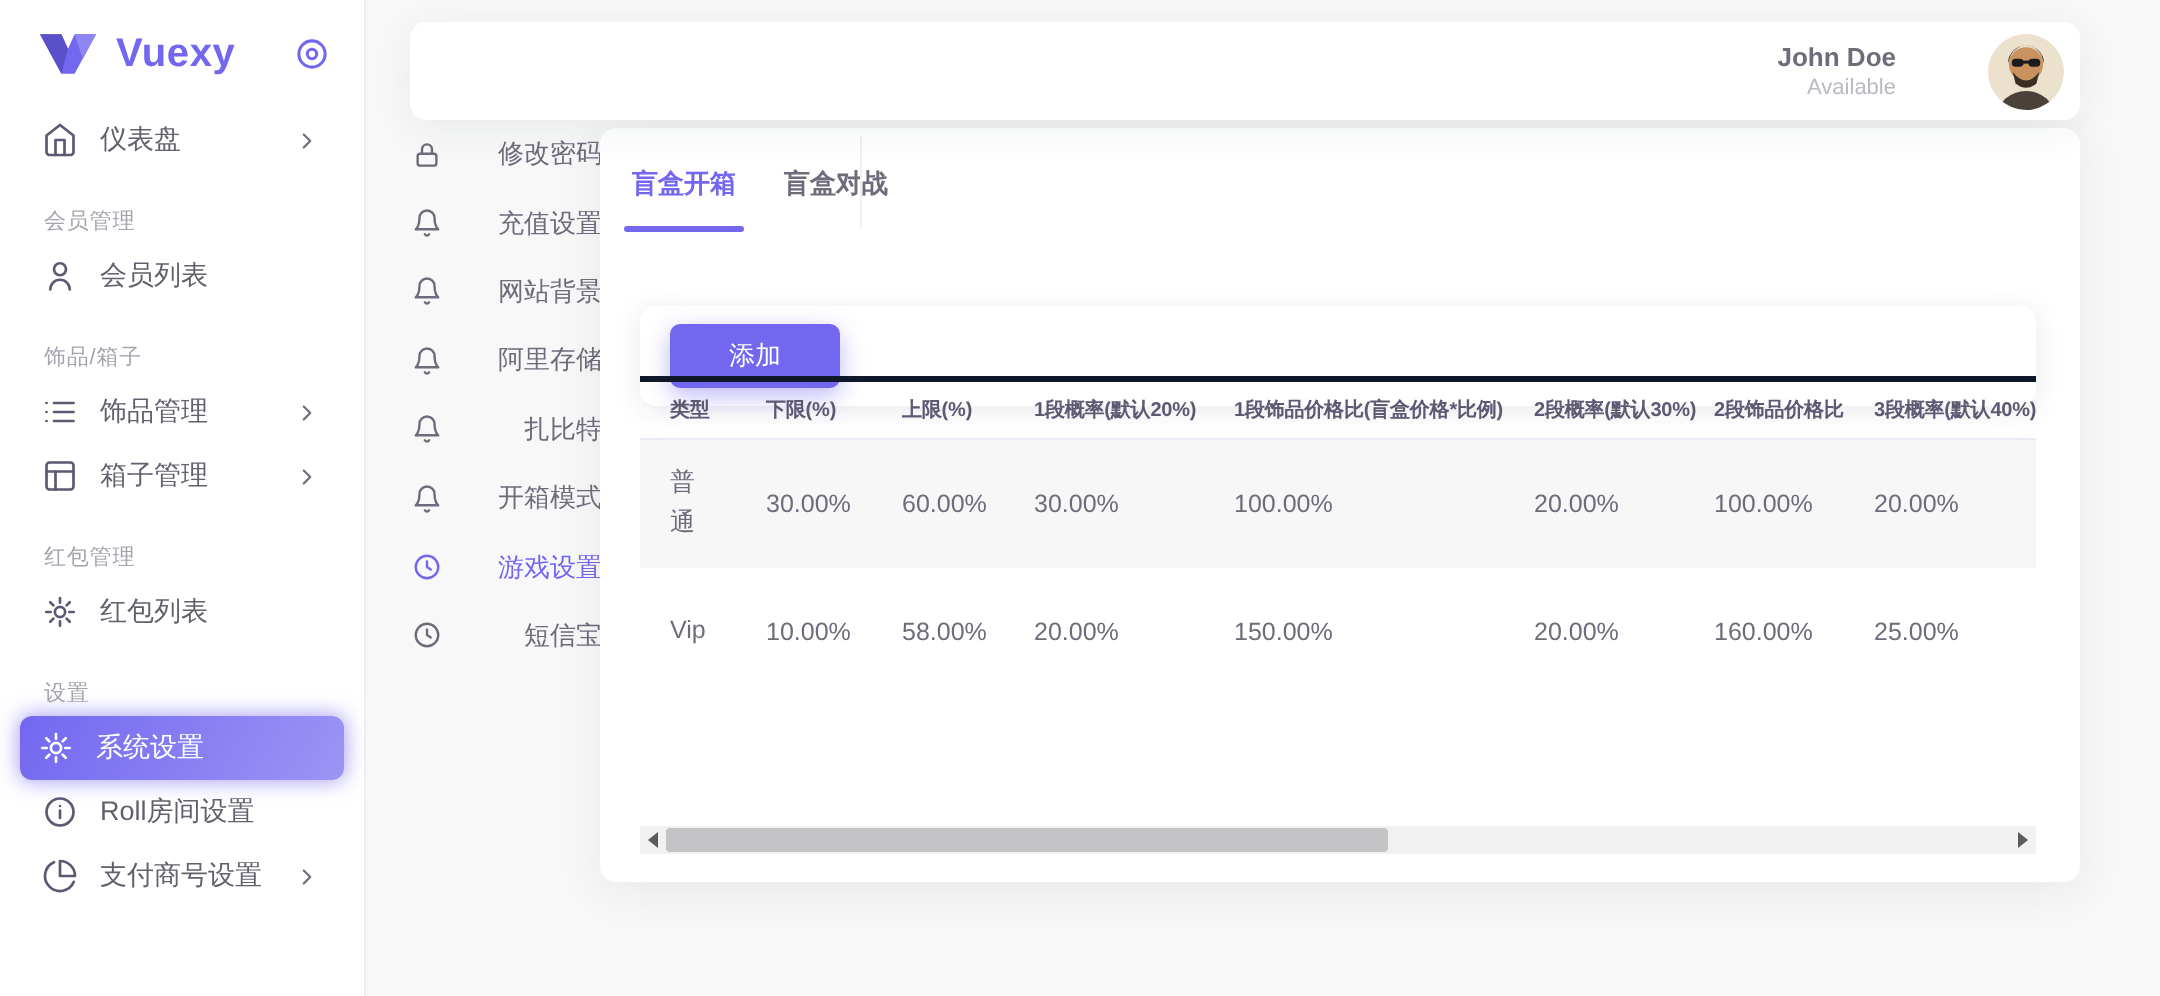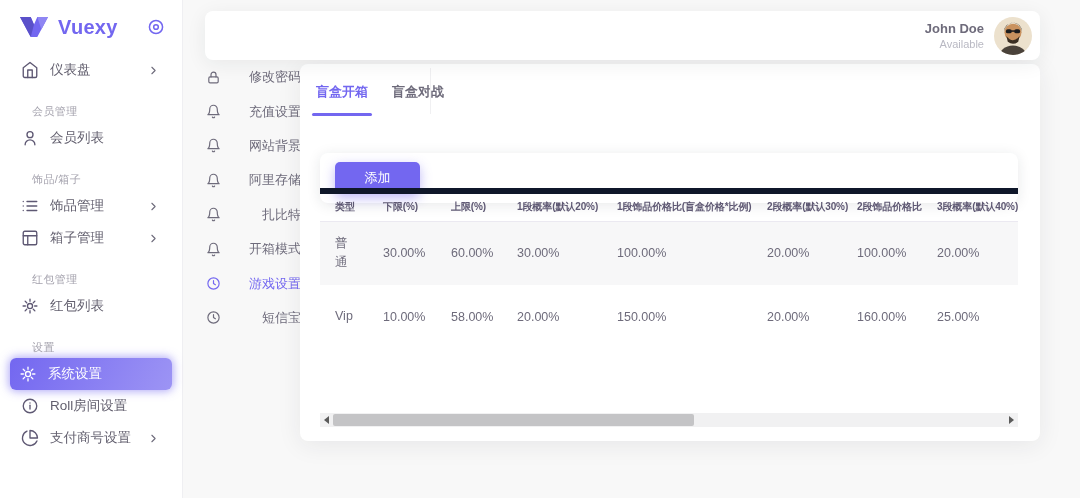--- a/index.html
+++ b/index.html
@@ -16,27 +16,27 @@
   .collapse-btn { width:20px; height:20px; display:flex; align-items:center; justify-content:center; cursor:pointer; }
 
   .nav-item { height:32px; display:flex; align-items:center; margin:0 12px; padding:0 9px;
               border-radius:6px; color:#625f6e; cursor:pointer; }
   .nav-item .nicon { width:18px; height:18px; margin-right:11px; display:flex; align-items:center; color:#5e5873; flex:none; }
   .nav-item .nlabel { font-size:13.5px; white-space:nowrap; }
   .nav-item .chev { margin-left:auto; width:14px; height:14px; color:#6e6b7b; display:flex; align-items:center; }
   .nav-item.active { background:linear-gradient(118deg,#7367f0,rgba(115,103,240,.7));
                      box-shadow:0 0 10px 1px rgba(115,103,240,.6); color:#fff; margin:0 10px; }
   .nav-item.active .nicon, .nav-item.active .nlabel { color:#fff; }
-  .nav-section { margin:14px 0 0 32px; height:22px; line-height:22px; font-size:11px; color:#a5a3ae;
+  .nav-section { margin:14px 0 0 22px; height:22px; line-height:22px; font-size:11px; color:#a5a3ae;
                  letter-spacing:.4px; white-space:nowrap; }
 
   
   .topbar { position:absolute; left:205px; top:11px; width:835px; height:49px; background:#fff;
             border-radius:8px; box-shadow:0 4px 20px rgba(34,41,47,.07); display:flex; align-items:center;
-            justify-content:flex-end; padding-right:8px; z-index:3; }
+            justify-content:flex-end; padding-right:8px; z-index:3;gap:36px; }
   .user-info { text-align:right; margin-right:10px; }
   .user-name { font-size:13px; font-weight:700; color:#6e6b7b; }
   .user-status { font-size:11px; color:#b9b9c3; margin-top:2px; }
   .avatar { width:38px; height:38px; border-radius:50%; overflow:hidden; cursor:pointer; flex:none; }
 
   
   .settings-menu { position:absolute; left:206px; top:60px; width:95px; }
   .sm-item { height:34.4px; display:flex; align-items:center; color:#6e6b7b; cursor:pointer; position:relative;justify-content:space-between; }
   .sm-item .sicon { width:16px; height:16px; margin-right:9px; display:flex; align-items:center; color:#6e6b7b; flex:none; }
   .sm-item .slabel { font-size:13px; white-space:nowrap; }
@@ -57,21 +57,21 @@
   .tabs-divider { position:absolute; left:130px; top:4px; height:46px; width:1px; background:#f0f0f2; }
 
   .toolbar { position:absolute; left:20px; top:89px; width:698px; height:50px; background:#fff;
              border-radius:8px; box-shadow:0 2px 14px rgba(34,41,47,.1); display:flex; align-items:center;
              padding-left:15px; }
   .btn-add { width:85px; height:32px; background:#7367f0; color:#fff; border:none; border-radius:5px;
              font-size:13px; font-family:inherit; cursor:pointer; box-shadow:0 4px 12px rgba(115,103,240,.45); }
 
   .table-wrap { position:absolute; left:20px; top:124px; width:698px; overflow:hidden; }
   table { border-collapse:collapse; table-layout:fixed; width:698px; }
-  thead th { height:30px; border-top:6px solid #0f172a; border-bottom:1px solid #ebe9f1;
+  thead th { height:30px; border-top:3px solid #0f172a; border-bottom:1px solid #ebe9f1;
              font-size:10px; font-weight:700; color:#5e5873; text-align:left; padding:0 6px 0 8px;
              white-space:nowrap; letter-spacing:-.1px; }
   thead th:first-child { padding-left:15px; }
   tbody td { height:64px; font-size:12.5px; color:#6e6b7b; padding:0 6px 0 8px; vertical-align:middle; }
   tbody td:first-child { padding-left:15px; }
   tbody tr:nth-child(odd) { background:#f7f7f8; }
   td.cell-type { white-space:pre-line; line-height:1.55; }
 
   
   .scrollbar { position:absolute; left:20px; top:349px; width:698px; height:14px; display:flex; align-items:center; }

